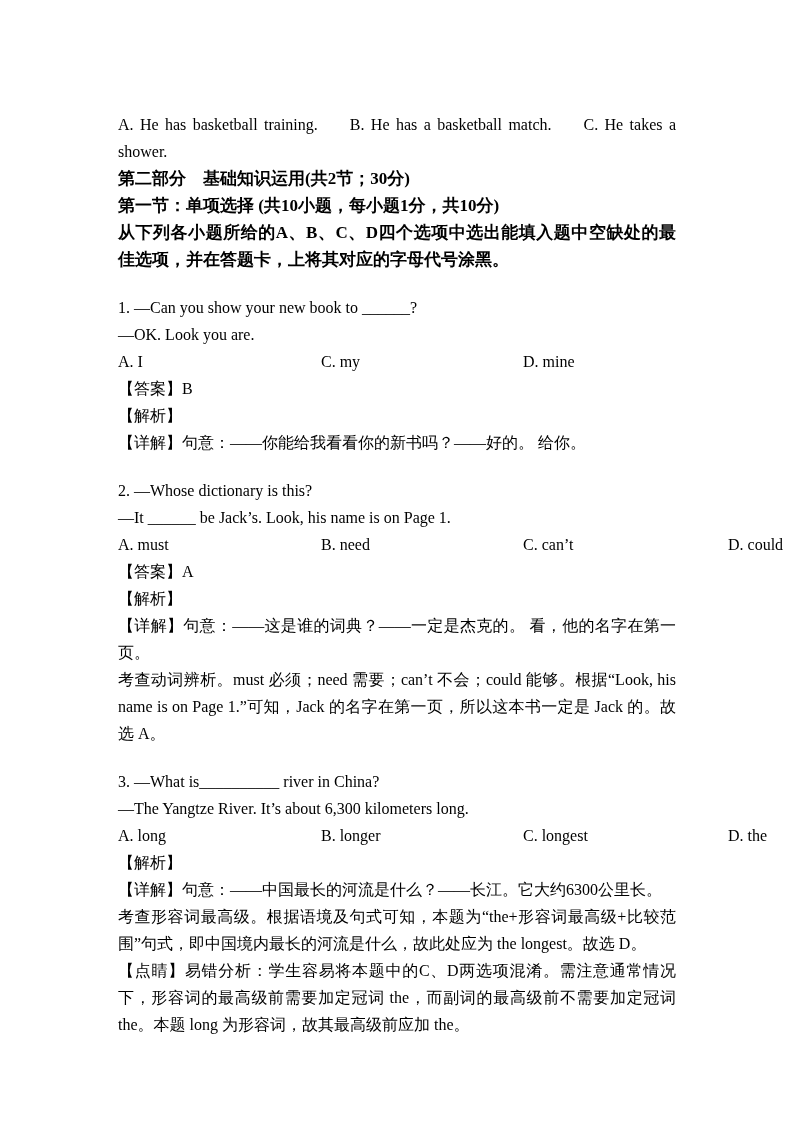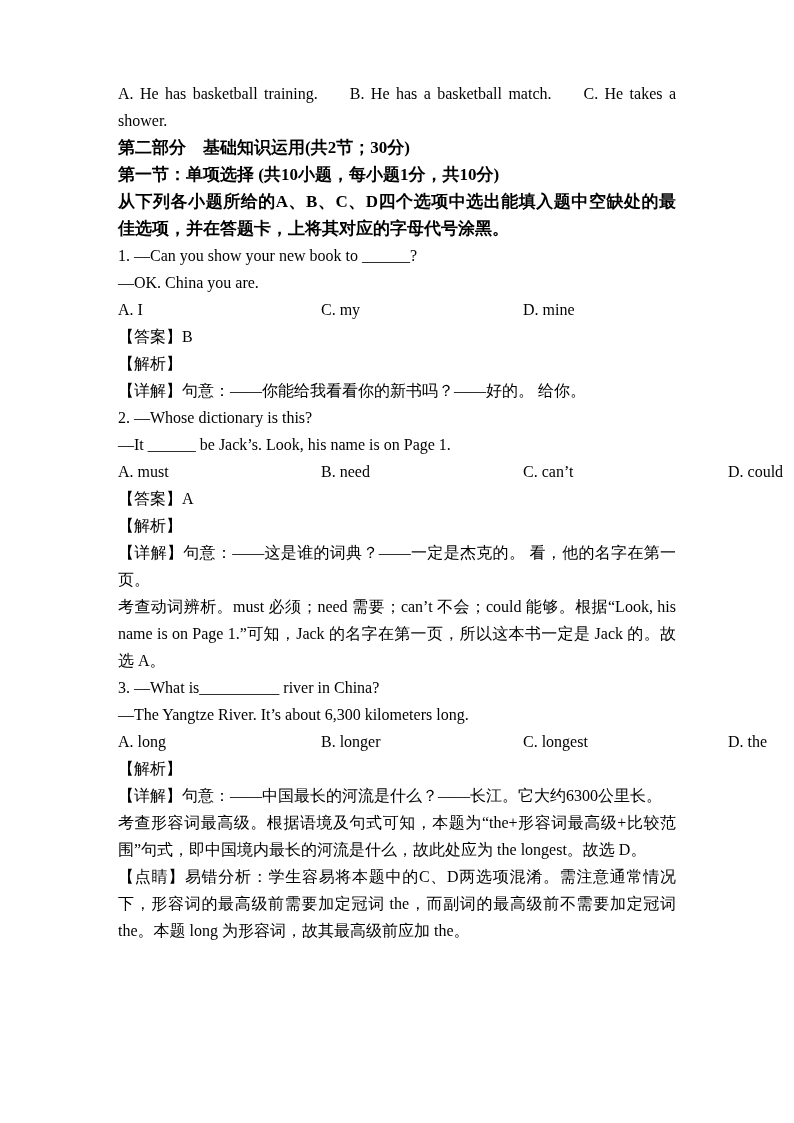--- a/index.html
+++ b/index.html
@@ -5,31 +5,31 @@
   html,body{margin:0;padding:0;background:#e8e8e8;}
   .page{
     position:relative;
     width:794px;height:1123px;
     margin:0 auto;
     background:#ffffff;
     overflow:hidden;
   }
   .content{
     position:absolute;
-    left:118px;top:80px;width:558px;
+    left:118px;top:111px;width:558px;
     font-family:"Liberation Serif","DejaVu Serif",serif;
     font-size:16px;
     line-height:27px;
     color:#000000;
   }
   .content p{margin:0;white-space:pre-wrap;}
   .jz{text-align:justify;}
   .center{text-align:left;}
   .h{font-weight:bold;font-size:17px;}
-  .q{margin-top:0;}
+  .q{margin-top:21px;}
   .opts{
     display:grid;
     grid-template-columns:163px 162px 165px auto;
     gap:40px;
   }
   .opts span{white-space:pre;}
 </style>
 </head>
 <body>
 
@@ -39,21 +39,21 @@
     <p class="jz">A. He has basketball training.     B. He has a basketball match.     C. He takes a shower.</p>
 
     <p class="h center">第二部分　基础知识运用(共2节；30分)</p>
 
     <p class="h">第一节：单项选择 (共10小题，每小题1分，共10分)</p>
 
     <p class="h jz">从下列各小题所给的A、B、C、D四个选项中选出能填入题中空缺处的最佳选项，并在答题卡，上将其对应的字母代号涂黑。</p>
 
     <section class="q">
       <p>1. —Can you show your new book to ______?</p>
-      <p>—OK. China you are.</p>
+      <p>—OK. Look you are.</p>
       <div class="opts">
         <span>A. I</span>
         <span>C. my</span>
         <span>D. mine</span>
       </div>
       <p><span>【答案】</span><span>B</span></p>
       <p><span>【解析】</span></p>
       <p class="jz"><span>【详解】</span><span>句意：——你能给我看看你的新书吗？——好的。 给你。</span></p>
     </section>
 

